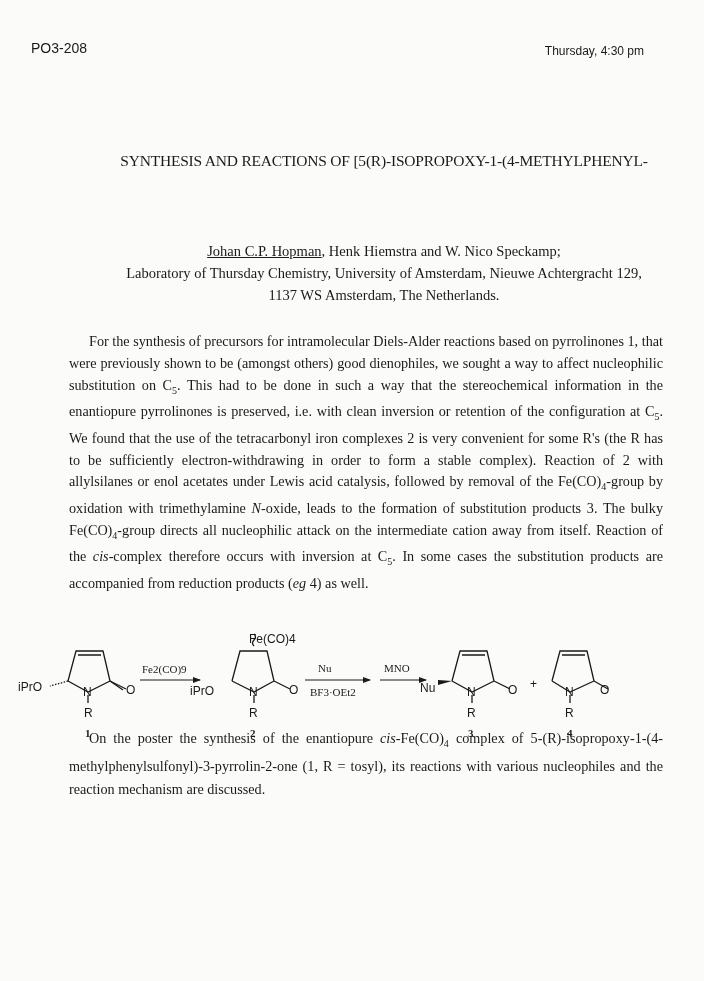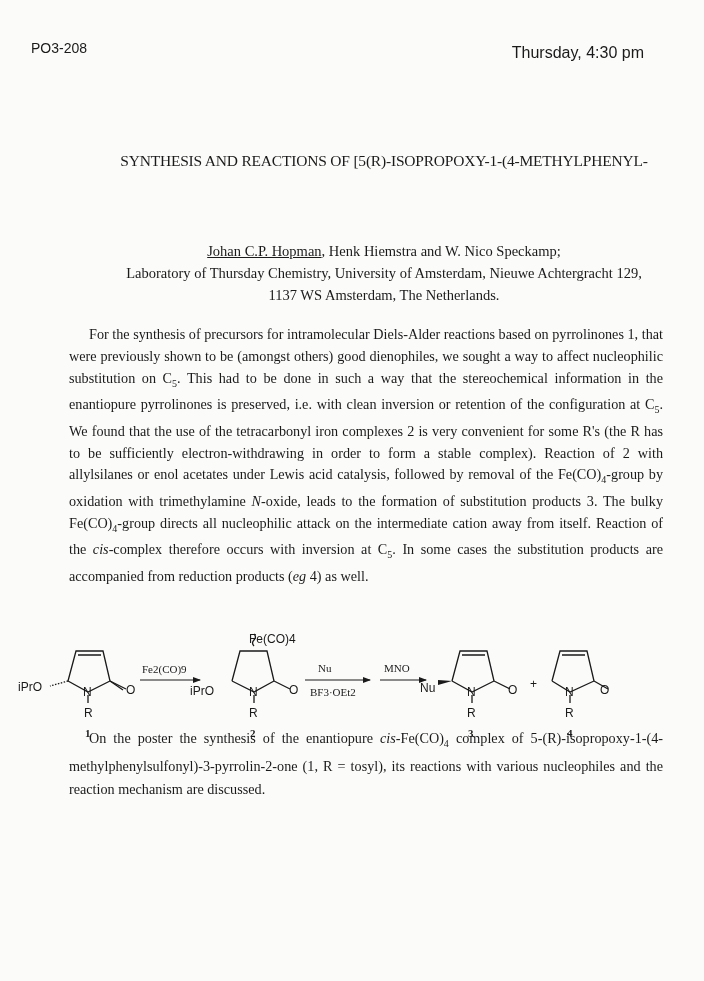--- a/index.html
+++ b/index.html
@@ -1,24 +1,24 @@
 <!DOCTYPE html>
 <html><head>
 <meta charset="utf-8">
 <style>
   html,body{margin:0;padding:0;}
   body{width:704px;height:981px;background:#fbfbfa;position:relative;overflow:hidden;color:#1a1a1a;}
   .sans{font-family:"Liberation Sans",sans-serif;text-align:right;}
   .serif{font-family:"Liberation Serif",serif;margin-left:32px;}
   #code{position:absolute;left:31px;top:40px;font-size:14px;}
-  #session{position:absolute;right:60px;top:44px;font-size:16px;}
+  #session{position:absolute;right:60px;top:44px;font-size:12px;}
   #title{position:absolute;left:0;width:704px;top:150px;text-align:center;font-size:15.5px;line-height:22px;letter-spacing:-0.2px;}
   #authors{position:absolute;left:0;width:704px;top:240px;text-align:center;font-size:14.5px;line-height:22px;}
   #authors .u{text-decoration:underline;}
-  #body1{position:absolute;left:37px;width:594px;top:324px;font-size:14.2px;line-height:21.8px;text-align:justify;text-indent:20px;}
+  #body1{position:absolute;left:37px;width:594px;top:331px;font-size:14.2px;line-height:21.8px;text-align:justify;text-indent:20px;}
   #body2{position:absolute;left:37px;width:594px;top:727px;font-size:14.2px;line-height:23px;text-align:justify;text-indent:20px;}
   sub{font-size:10px;}
   #scheme{position:absolute;left:0;top:600px;width:704px;height:150px;}
   #scheme text{fill:#1a1a1a;}
   .s{font-family:"Liberation Sans",sans-serif;font-size:12px;}
   .t{font-family:"Liberation Serif",serif;font-size:11px;}
   .b{font-family:"Liberation Serif",serif;font-size:11px;font-weight:bold;}
 </style>
 </head>
 <body>

